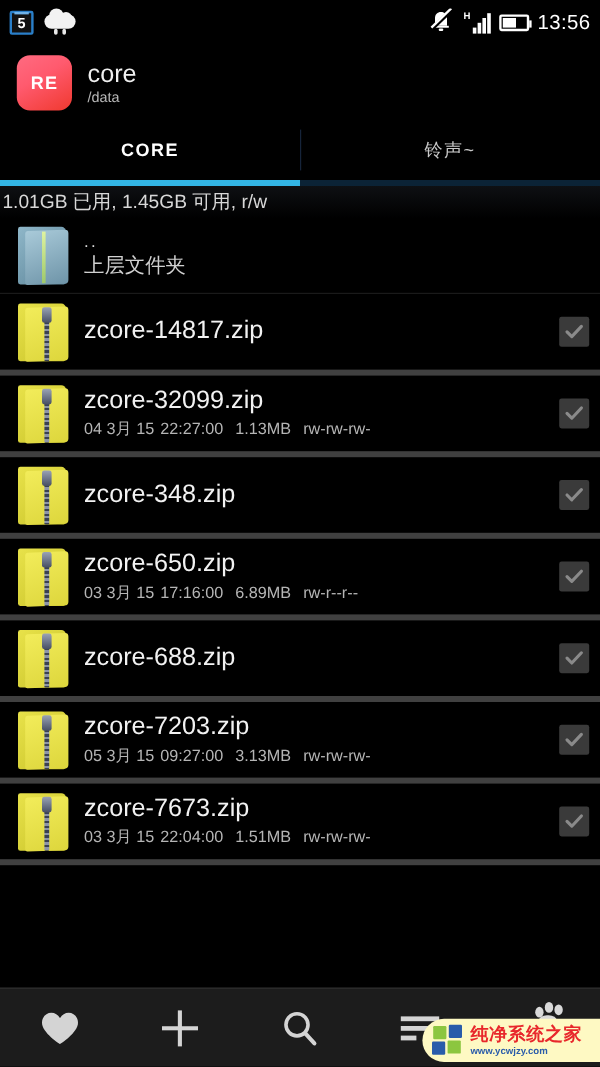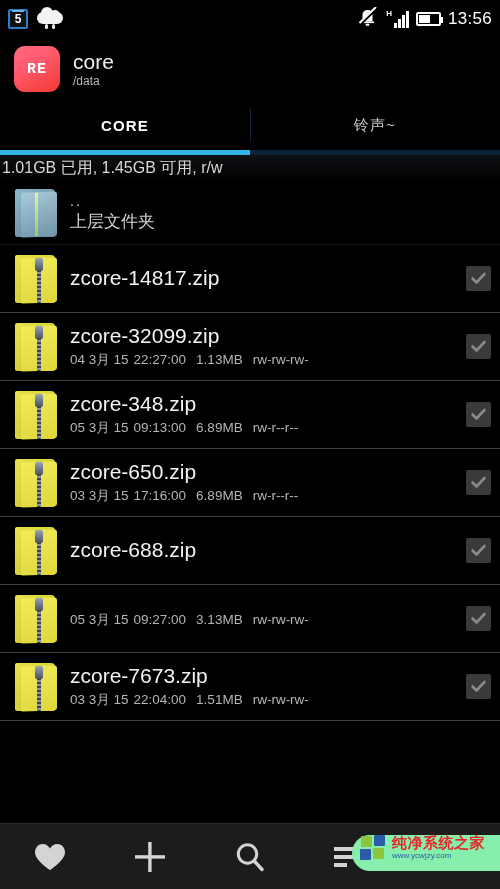--- a/index.html
+++ b/index.html
@@ -71,21 +71,20 @@
   .header {
     height:62px; display:flex; align-items:center;
     padding:0 14px; background:#000; gap:13px;
   }
   .app-icon {
     width:46px; height:46px; border-radius:11px;
     background:linear-gradient(150deg,#ff6b81 0%,#ff5a6e 40%,#f0392f 100%);
     display:flex; align-items:center; justify-content:center;
     color:#fff; font-weight:bold; font-size:15px; letter-spacing:1px;
     flex-shrink:0;
-    font-family:Liberation Mono, monospace;
   }
   .title-col { display:flex; flex-direction:column; justify-content:center; }
   .title-main { color:#f0f0f0; font-size:21px; line-height:1.15; }
   .title-sub { color:#b8b8b8; font-size:12px; line-height:1.2; }
 
   
   .tabs { display:flex; height:50px; background:#000; position:relative; }
   .tab {
     flex:1; display:flex; align-items:center; justify-content:center;
     position:relative;
@@ -108,21 +107,21 @@
     padding-left:2px;
     background:linear-gradient(180deg,#0e1013 0%,#000 100%);
     color:#d8d8d8; font-size:16px; white-space:nowrap;
   }
 
   
   .filelist { background:#000; }
   .row {
     display:flex; align-items:center;
     height:68px; padding:0 0 0 4px;
-    border-bottom:1px solid #404040;
+    border-bottom:5px solid #404040;
     position:relative;
   }
   .row.parent { height:63px; border-bottom:1px solid #1a1a1a; }
   .icon-cell {
     width:66px; flex-shrink:0;
     display:flex; align-items:center; justify-content:center;
   }
 
   
   .folder { width:48px; height:52px; position:relative; }
@@ -187,33 +186,33 @@
     display:flex; align-items:center; justify-content:center;
   }
   .tb-btn svg { display:block; }
 
   
   .watermark {
     position:absolute; right:0px; bottom:2px;
     width:160px; height:52px; pointer-events:none;
   }
   .wm-pill {
-    position:absolute; left:12px; top:0; width:148px; height:36px;
-    background:#86efac; border-radius:18px 0 0 18px;
-    display:flex; padding-left:8px; gap:6px;
+    position:absolute; left:12px; top:14px; width:148px; height:36px;
+    background:#fef9c3; border-radius:18px 0 0 18px;
+    display:flex; align-items:center; padding-left:8px; gap:6px;
   }
   .wm-squares { width:26px; height:26px; position:relative; flex-shrink:0; }
   .wm-squares i { position:absolute; width:11px; height:11px; border-radius:1px; }
   .wm-squares .s1 { left:1px;  top:1px;  background:#8cc63f; }
   .wm-squares .s2 { left:14px; top:0px;  background:#2a5caa; }
   .wm-squares .s3 { left:0px;  top:14px; background:#2a5caa; }
   .wm-squares .s4 { left:13px; top:13px; background:#8cc63f; }
   .wm-text { display:flex; flex-direction:column; line-height:1; }
   .wm-title { color:#e8272b; font-size:15px; font-weight:bold; letter-spacing:0.5px; }
-  .wm-url { color:#2a5caa; font-size:8px; font-weight:normal; margin-top:2px; }
+  .wm-url { color:#2a5caa; font-size:8px; font-weight:bold; margin-top:2px; }
   .wm-paw {
     position:absolute; right:22px; top:0px; width:34px; height:20px;
   }
   .wm-paw i { position:absolute; background:#d9d9d9; border-radius:50%; }
   .wm-paw .p1 { left:2px;  top:4px;  width:7px;  height:9px; }
   .wm-paw .p2 { left:10px; top:0px;  width:7px;  height:9px; }
   .wm-paw .p3 { left:18px; top:2px;  width:7px;  height:9px; }
   .wm-paw .p4 { left:5px;  top:11px; width:15px; height:10px; border-radius:45%; }
 </style>
 </head>
@@ -355,21 +354,20 @@
               <div class="back"></div>
               <div class="front"></div>
               <div class="zipper">
                 <div class="track"></div>
                 <div class="pull"></div>
               </div>
             </div>
           </div>
           <div class="text-cell">
             <div class="fname">zcore-348.zip</div>
-            <div class="fmeta"><span>05 3月 15</span><span class="gap"></span><span>09:13:00</span><span class="gap"></span><span class="gap"></span><span>6.89MB</span><span class="gap"></span><span class="gap"></span><span>rw-r--r--</span></div>
           </div>
           <div class="chk-cell">
             <div class="checkbox">
               <svg width="17" height="17" viewBox="0 0 17 17">
                 <path d="M2.5 8.5 L6.5 12.5 L14.5 4" fill="none" stroke="#8a8a8a" stroke-width="2.6" stroke-linecap="round" stroke-linejoin="round"></path>
               </svg>
             </div>
           </div>
         </div>
         <div class="row">
@@ -422,20 +420,21 @@
             <div class="folder yellow">
               <div class="back"></div>
               <div class="front"></div>
               <div class="zipper">
                 <div class="track"></div>
                 <div class="pull"></div>
               </div>
             </div>
           </div>
           <div class="text-cell">
+            <div class="fname">zcore-7203.zip</div>
             <div class="fmeta"><span>05 3月 15</span><span class="gap"></span><span>09:27:00</span><span class="gap"></span><span class="gap"></span><span>3.13MB</span><span class="gap"></span><span class="gap"></span><span>rw-rw-rw-</span></div>
           </div>
           <div class="chk-cell">
             <div class="checkbox">
               <svg width="17" height="17" viewBox="0 0 17 17">
                 <path d="M2.5 8.5 L6.5 12.5 L14.5 4" fill="none" stroke="#8a8a8a" stroke-width="2.6" stroke-linecap="round" stroke-linejoin="round"></path>
               </svg>
             </div>
           </div>
         </div>

